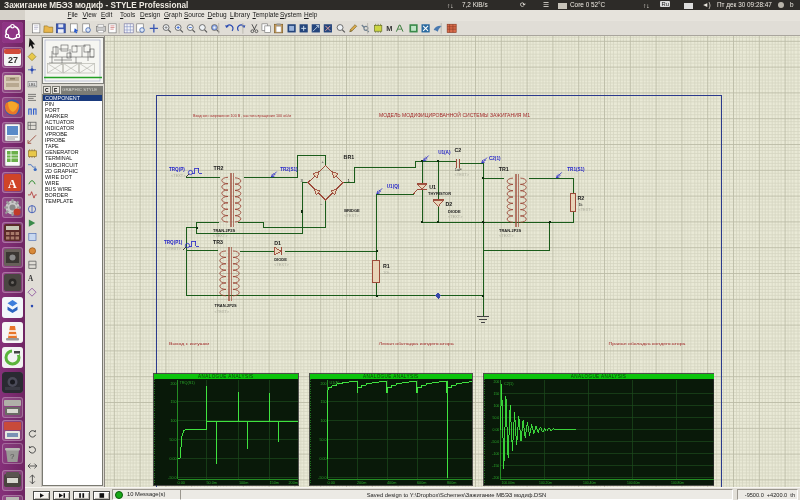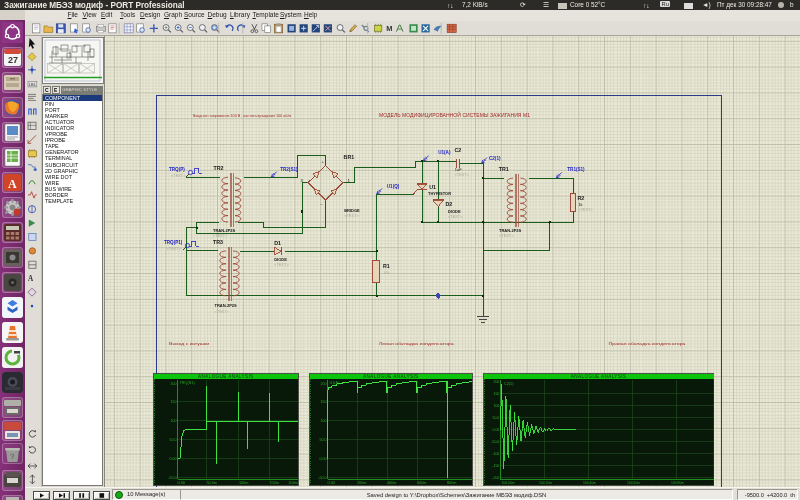--- a/index.html
+++ b/index.html
@@ -1,19 +1,19 @@
 <!DOCTYPE html>
 <html><head><meta charset="utf-8"><style>
 *{margin:0;padding:0;box-sizing:border-box}
 svg{display:block}
 body{width:800px;height:500px;overflow:hidden;position:relative;font-family:"Liberation Sans",sans-serif;background:#d6d2ca}
 .abs{position:absolute}
 </style></head><body>
 <div class="abs" style="left:0;top:0;width:800px;height:10px;background:#2d2b28;color:#eeeae2">
-  <span class="abs" style="left:4px;top:0.5px;font-size:8.2px;font-weight:bold">Зажигание МБЭЗ модиф - PORT Professional</span>
+  <span class="abs" style="left:4px;top:0.5px;font-size:8.2px;font-weight:bold">Зажигание МБЭЗ модиф - STYLE Professional</span>
   <span style="font-size:6.4px"><span class="abs" style="left:447px;top:1.5px;font-size:6.6px">↑↓</span><span class="abs" style="left:462px;top:1px">7,2 KiB/s</span><span class="abs" style="left:520px;top:1px;font-size:6.8px">⟳</span><span class="abs" style="left:543px;top:1px;font-size:6.8px">☰</span><span class="abs" style="left:558px;top:2.5px;width:9px;height:6px;background:#c8c4ba"></span><span class="abs" style="left:570px;top:1px">Core 0 52°C</span><span class="abs" style="left:643px;top:1.5px;font-size:6.6px">↑↓</span><span class="abs" style="left:660px;top:1px;background:#ddd;color:#222;font-size:5.8px;padding:0 1.5px;border-radius:1px">Ru</span><span class="abs" style="left:684px;top:2.5px;width:9px;height:6px;background:#ddd"></span><span class="abs" style="left:702px;top:1px;font-size:6.6px">◄)</span><span class="abs" style="left:717px;top:1px">Пт дек 30 09:28:47</span><span class="abs" style="left:778px;top:2px;width:6px;height:6px;border-radius:50%;background:#b8b4aa"></span><span class="abs" style="left:790px;top:1px">b</span></span>
 </div>
 <div class="abs" style="left:0;top:20px;width:25px;height:490px;background:linear-gradient(90deg,#86307a,#6e2562);">
     <div style="position:absolute;left:2px;top:2px;width:21px;height:21px;border-radius:3px;background:#7a2a72;box-shadow:0 0 0 1px rgba(255,255,255,0.25) inset;overflow:hidden">
       <svg width="21" height="21" viewBox="0 0 21 21">
         <rect width="21" height="21" fill="#8e3484"></rect>
         <circle cx="10.5" cy="10.5" r="6.5" fill="none" stroke="#fff" stroke-width="1.6"></circle>
         <circle cx="10.5" cy="4.2" r="1.7" fill="#8e3484" stroke="#fff" stroke-width="1.2"></circle>
         <circle cx="5" cy="14" r="1.7" fill="#8e3484" stroke="#fff" stroke-width="1.2"></circle>
         <circle cx="16" cy="14" r="1.7" fill="#8e3484" stroke="#fff" stroke-width="1.2"></circle>

